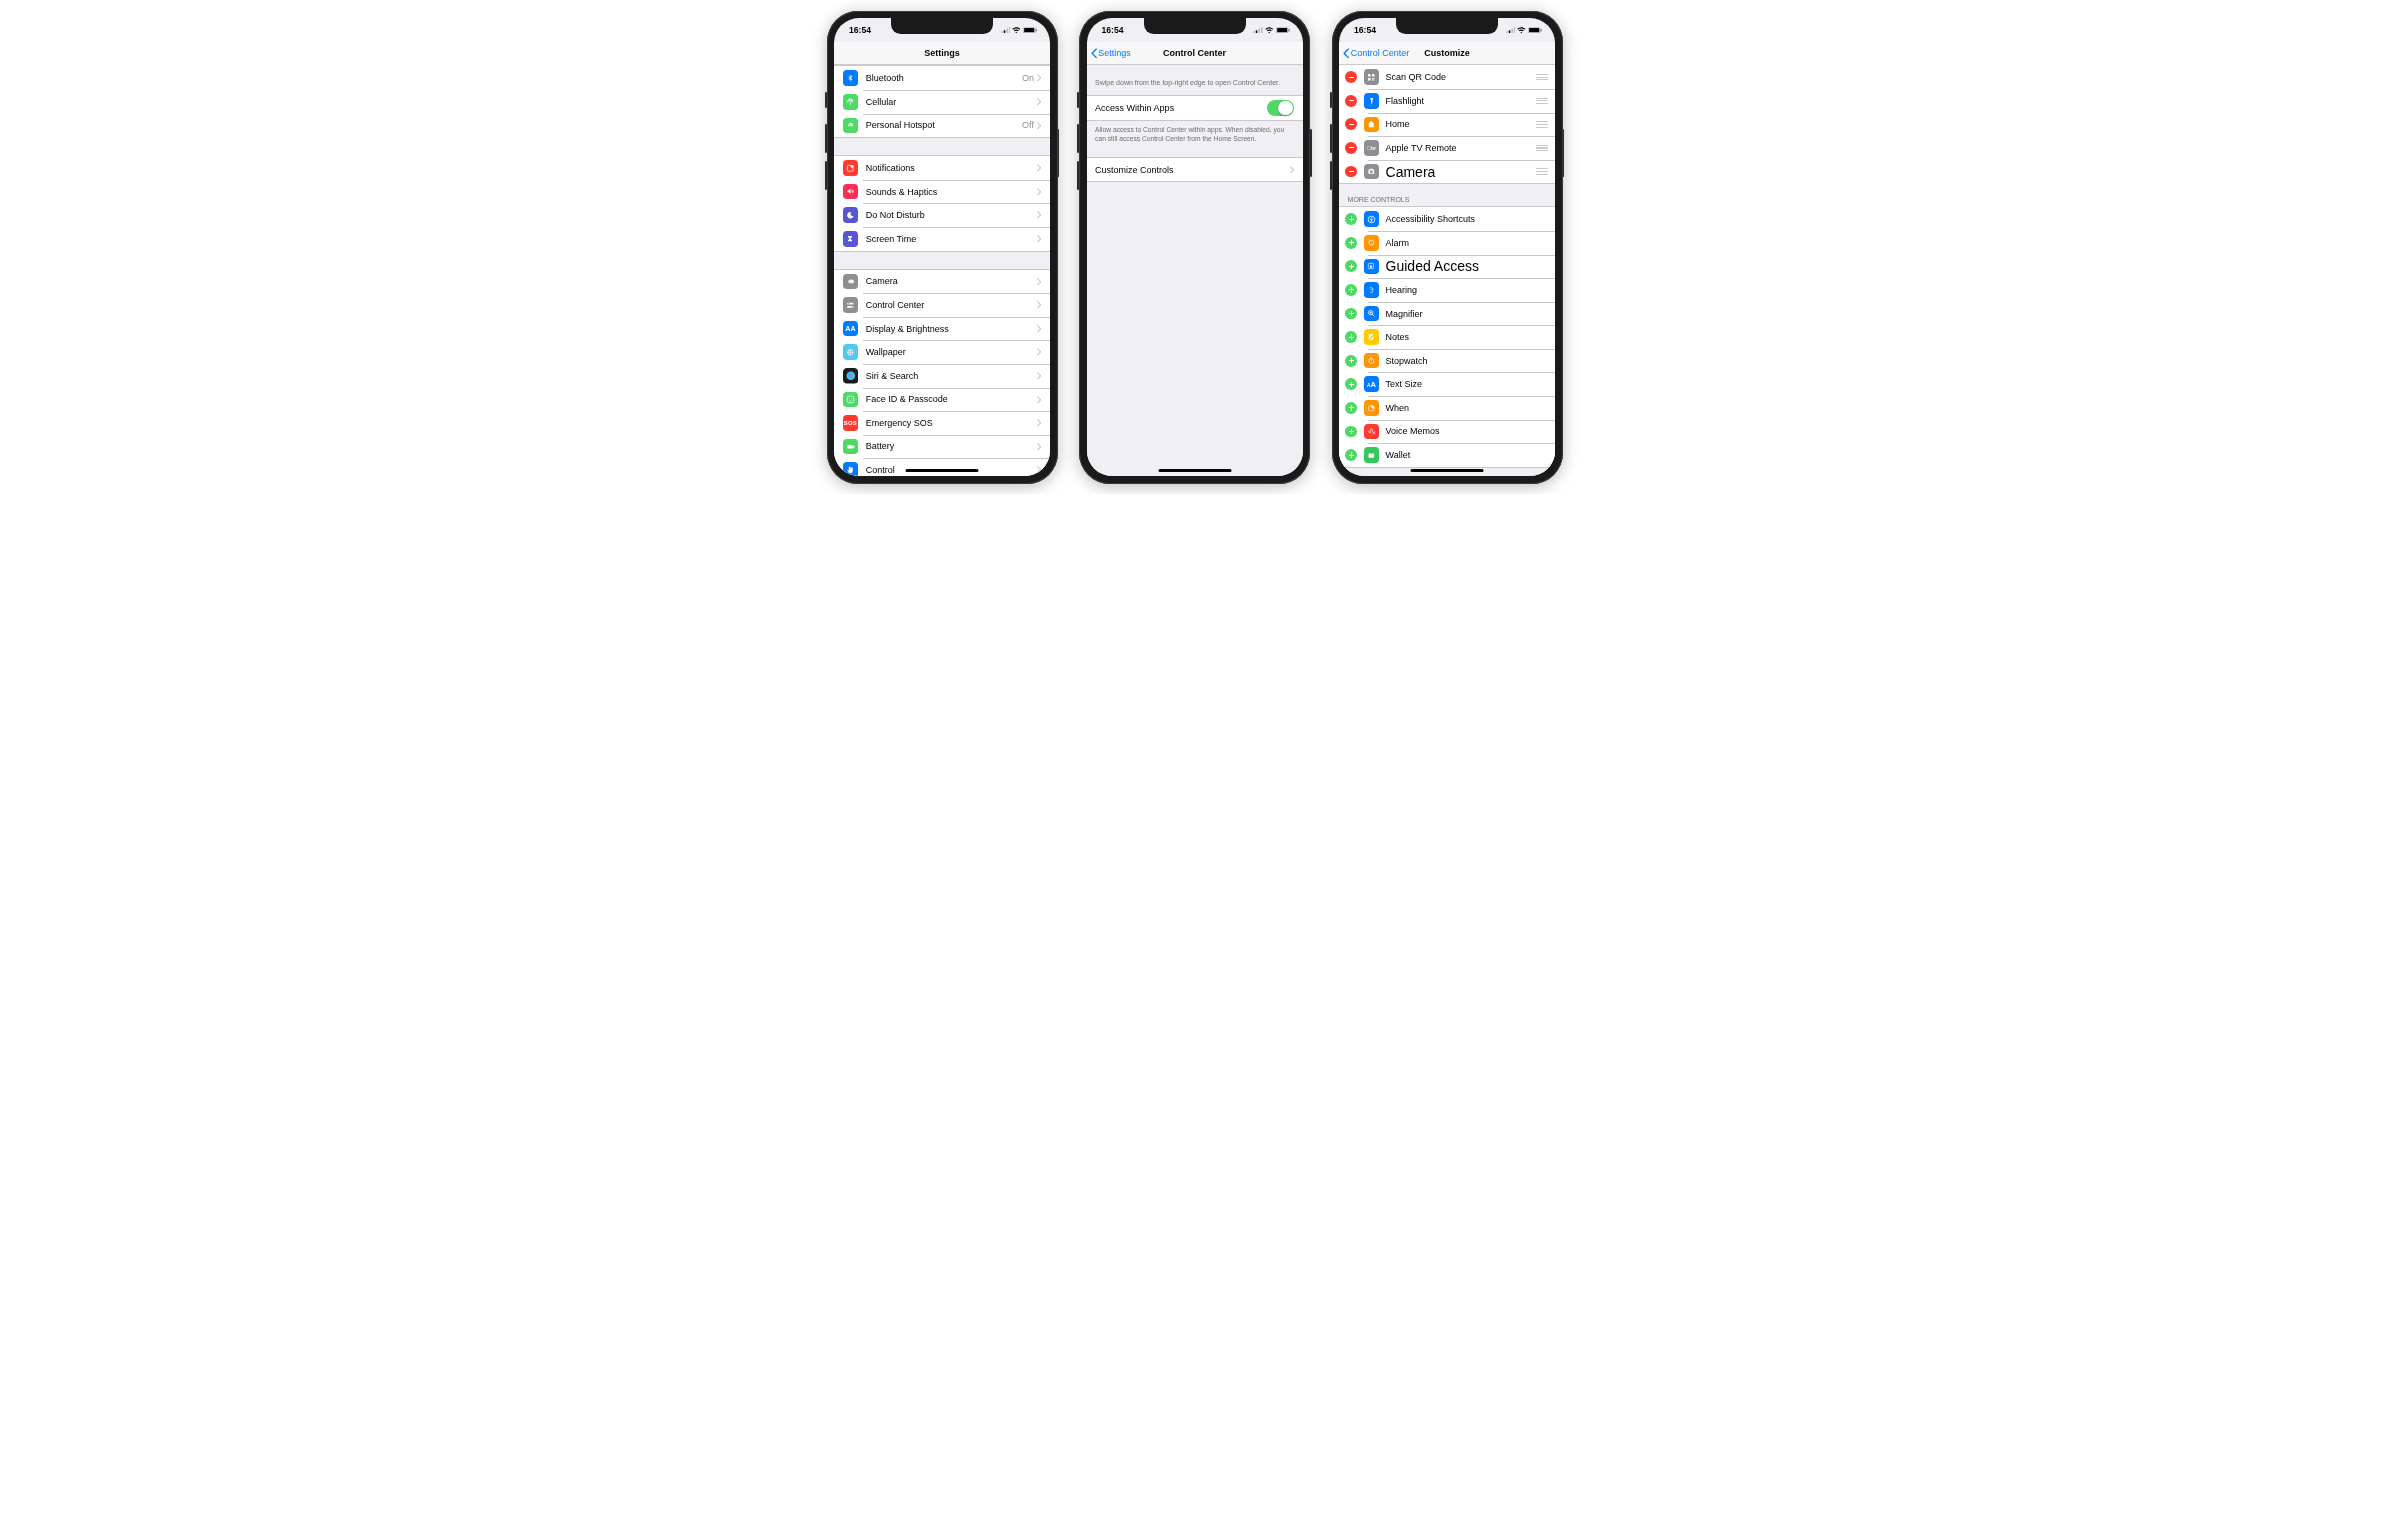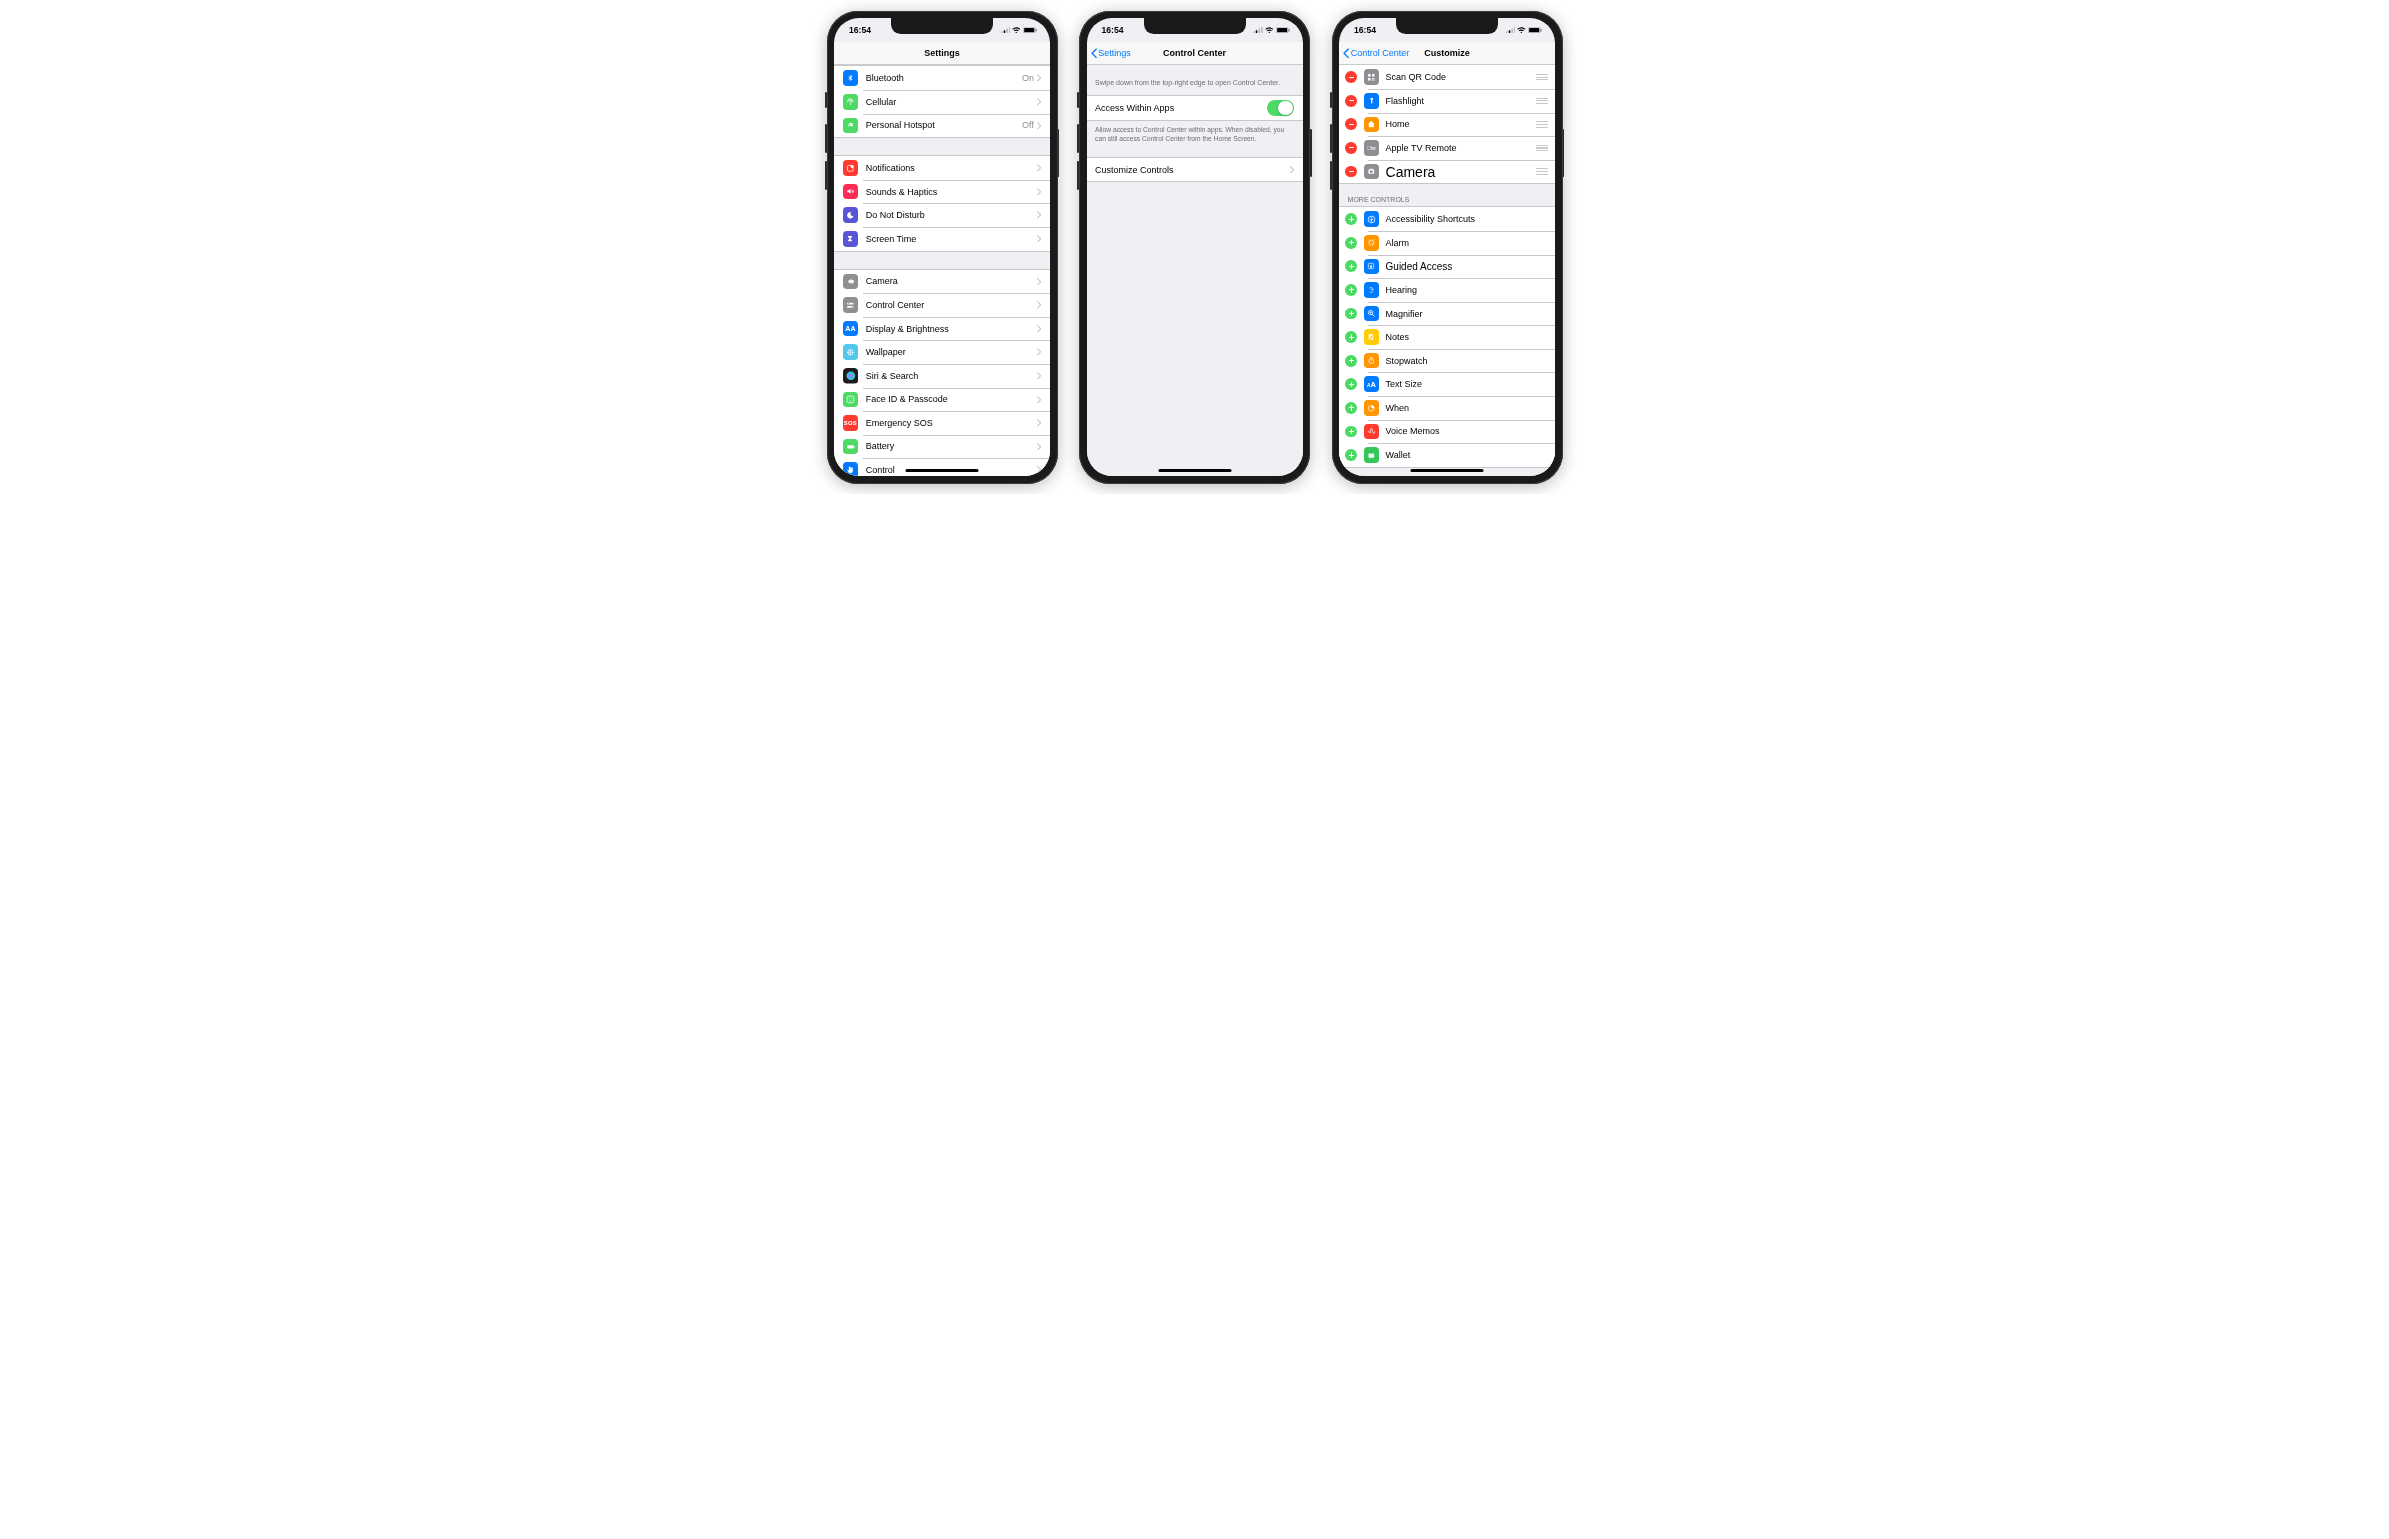--- a/index.html
+++ b/index.html
@@ -571,21 +571,21 @@
               <div class="plus-h"></div>
               <div class="plus-v"></div>
             </div>
             <div class="app-icon" style="background:#007aff">
               <svg viewBox="0 0 24 24" width="8" height="8">
                 <rect x="4" y="4" width="16" height="16" rx="3" fill="none" stroke="#fff" stroke-width="2"></rect>
                 <rect x="9" y="12" width="6" height="5" rx="1" fill="#fff"></rect>
                 <path d="M10 12v-1.5a2 2 0 014 0V12" stroke="#fff" stroke-width="1.5" fill="none"></path>
               </svg>
             </div>
-            <span class="label" style="font-size:10px">Guided Access</span>
+            <span class="label" style="font-size:14px">Guided Access</span>
           </div>
           <div class="editcell">
             <div class="round-btn add" style="position:relative">
               <div class="plus-h"></div>
               <div class="plus-v"></div>
             </div>
             <div class="app-icon" style="background:#007aff">
               <svg viewBox="0 0 24 24" width="8" height="8">
                 <path fill="none" stroke="#fff" stroke-width="2" d="M8 6a6 6 0 0110 4c0 3-2 4-2 7a3 3 0 01-6 0M10 10a3 3 0 015 2"></path>
               </svg>

